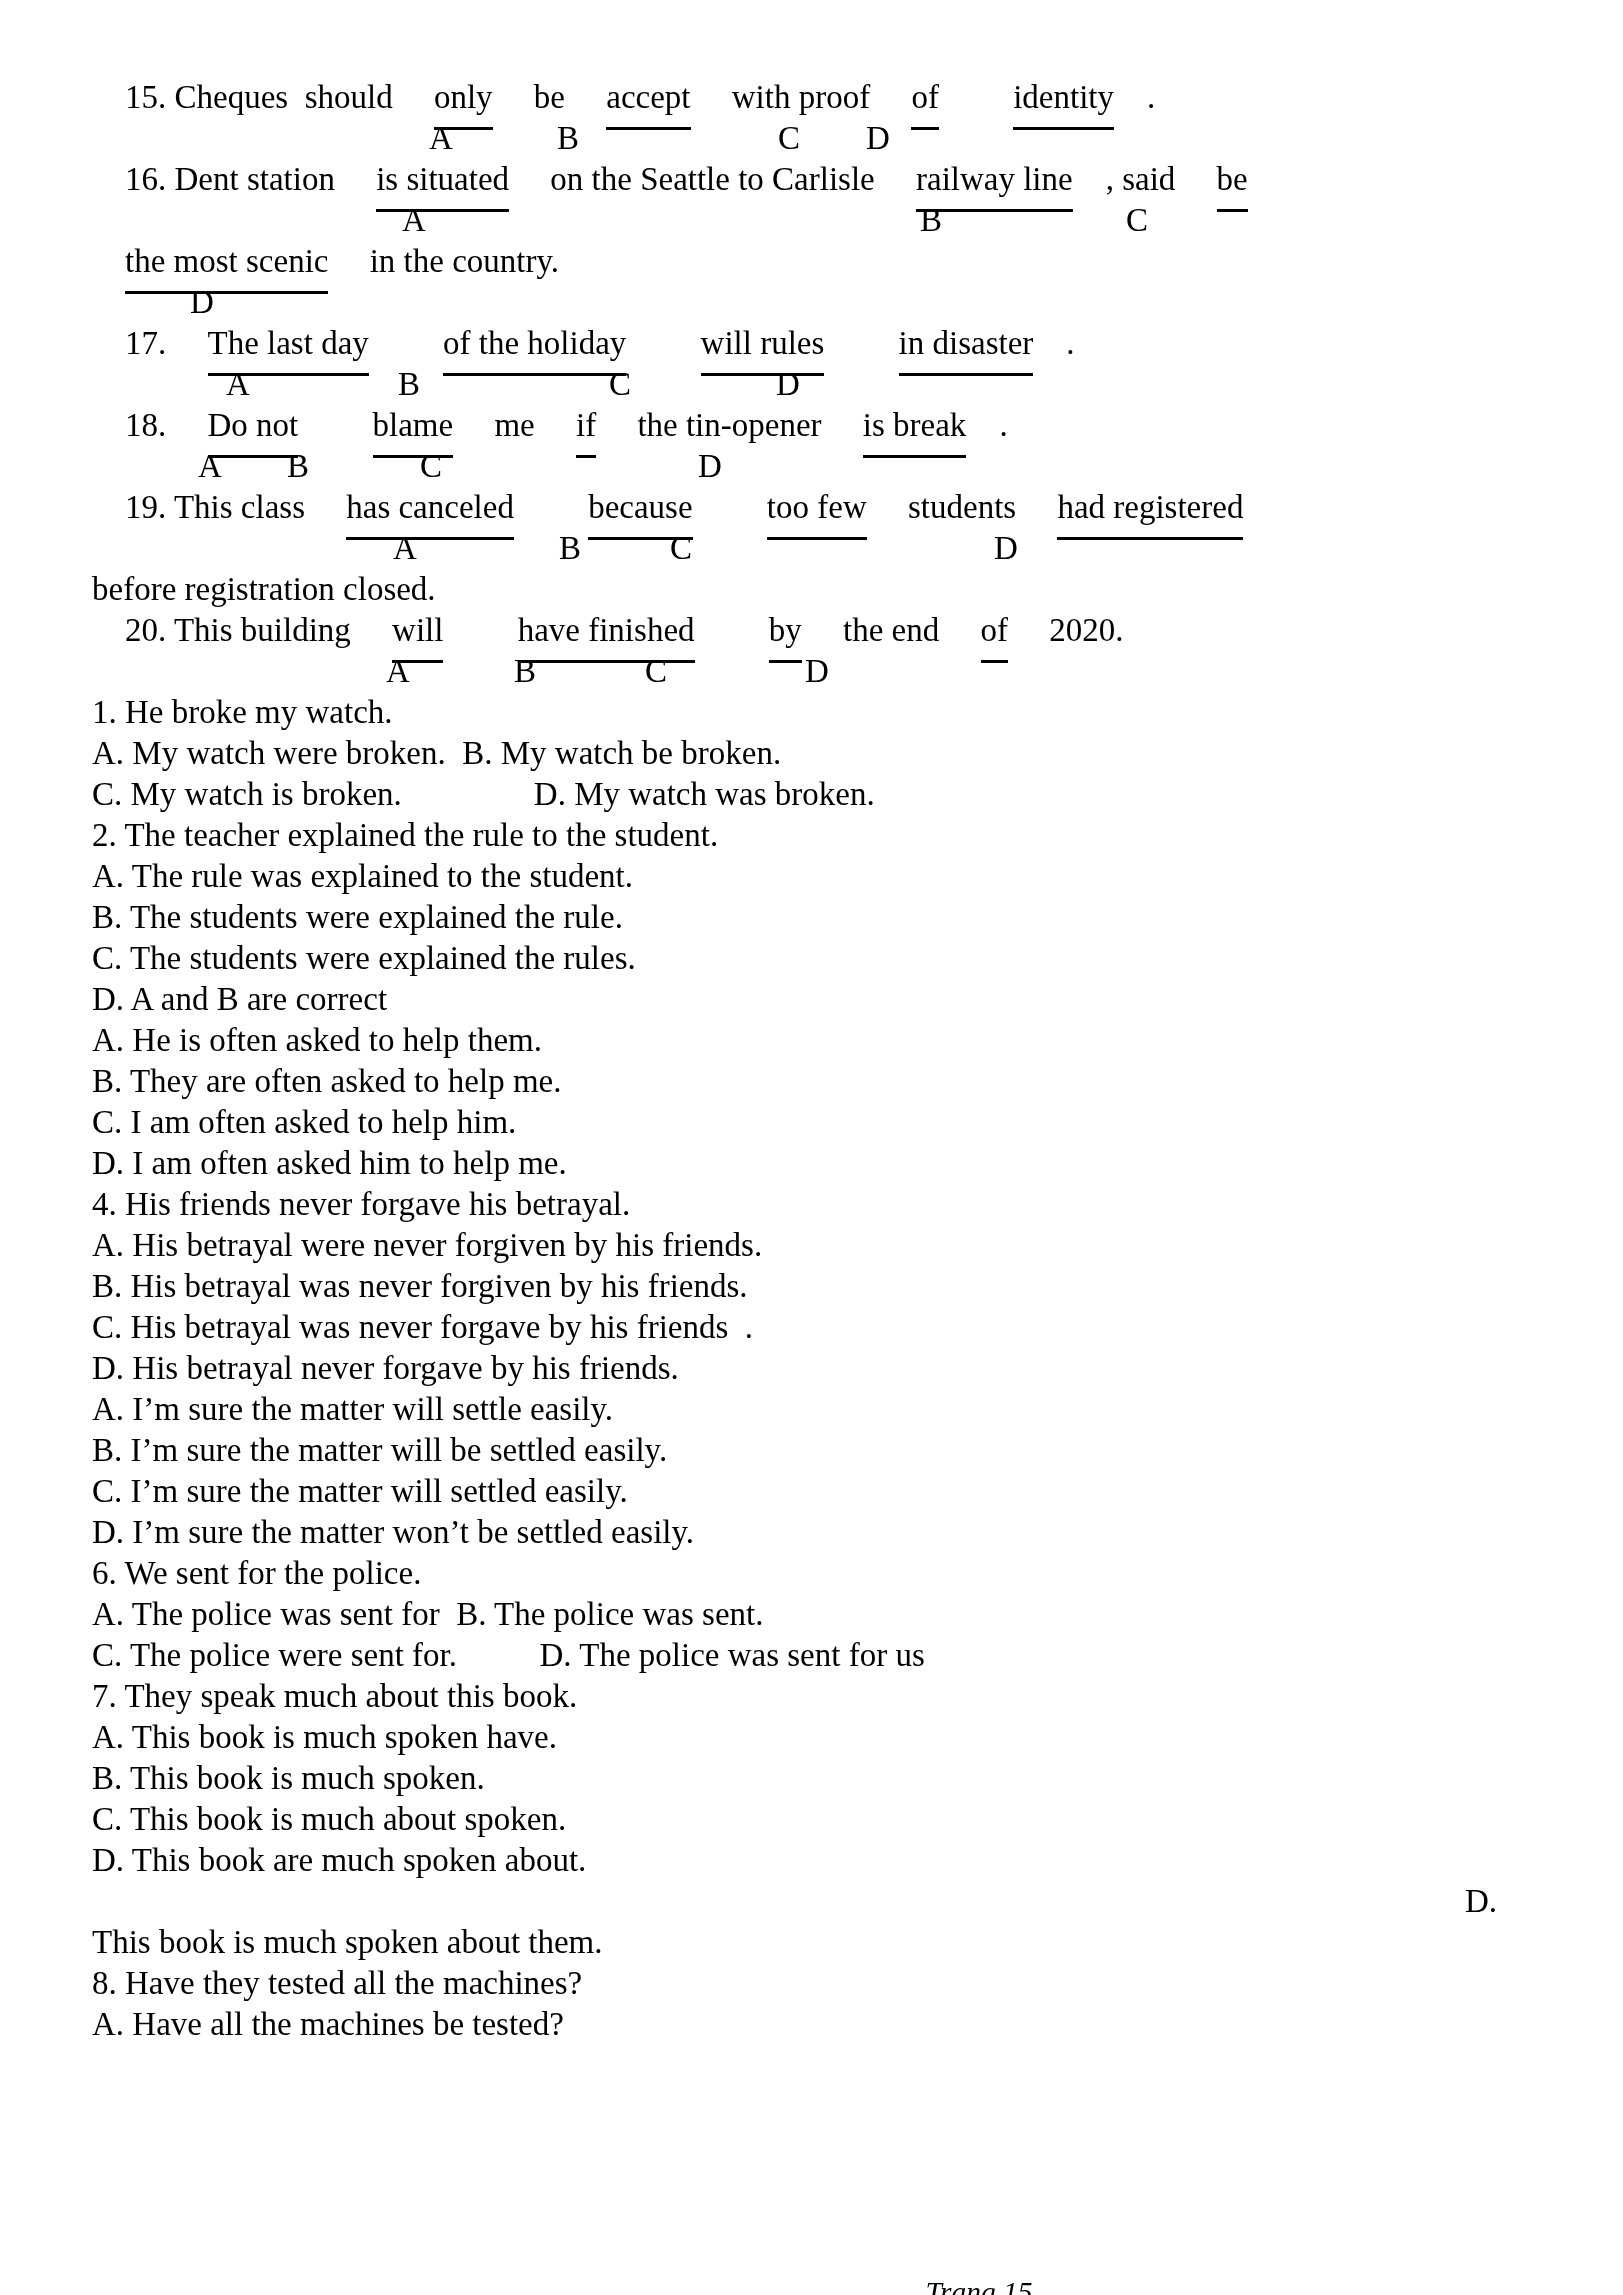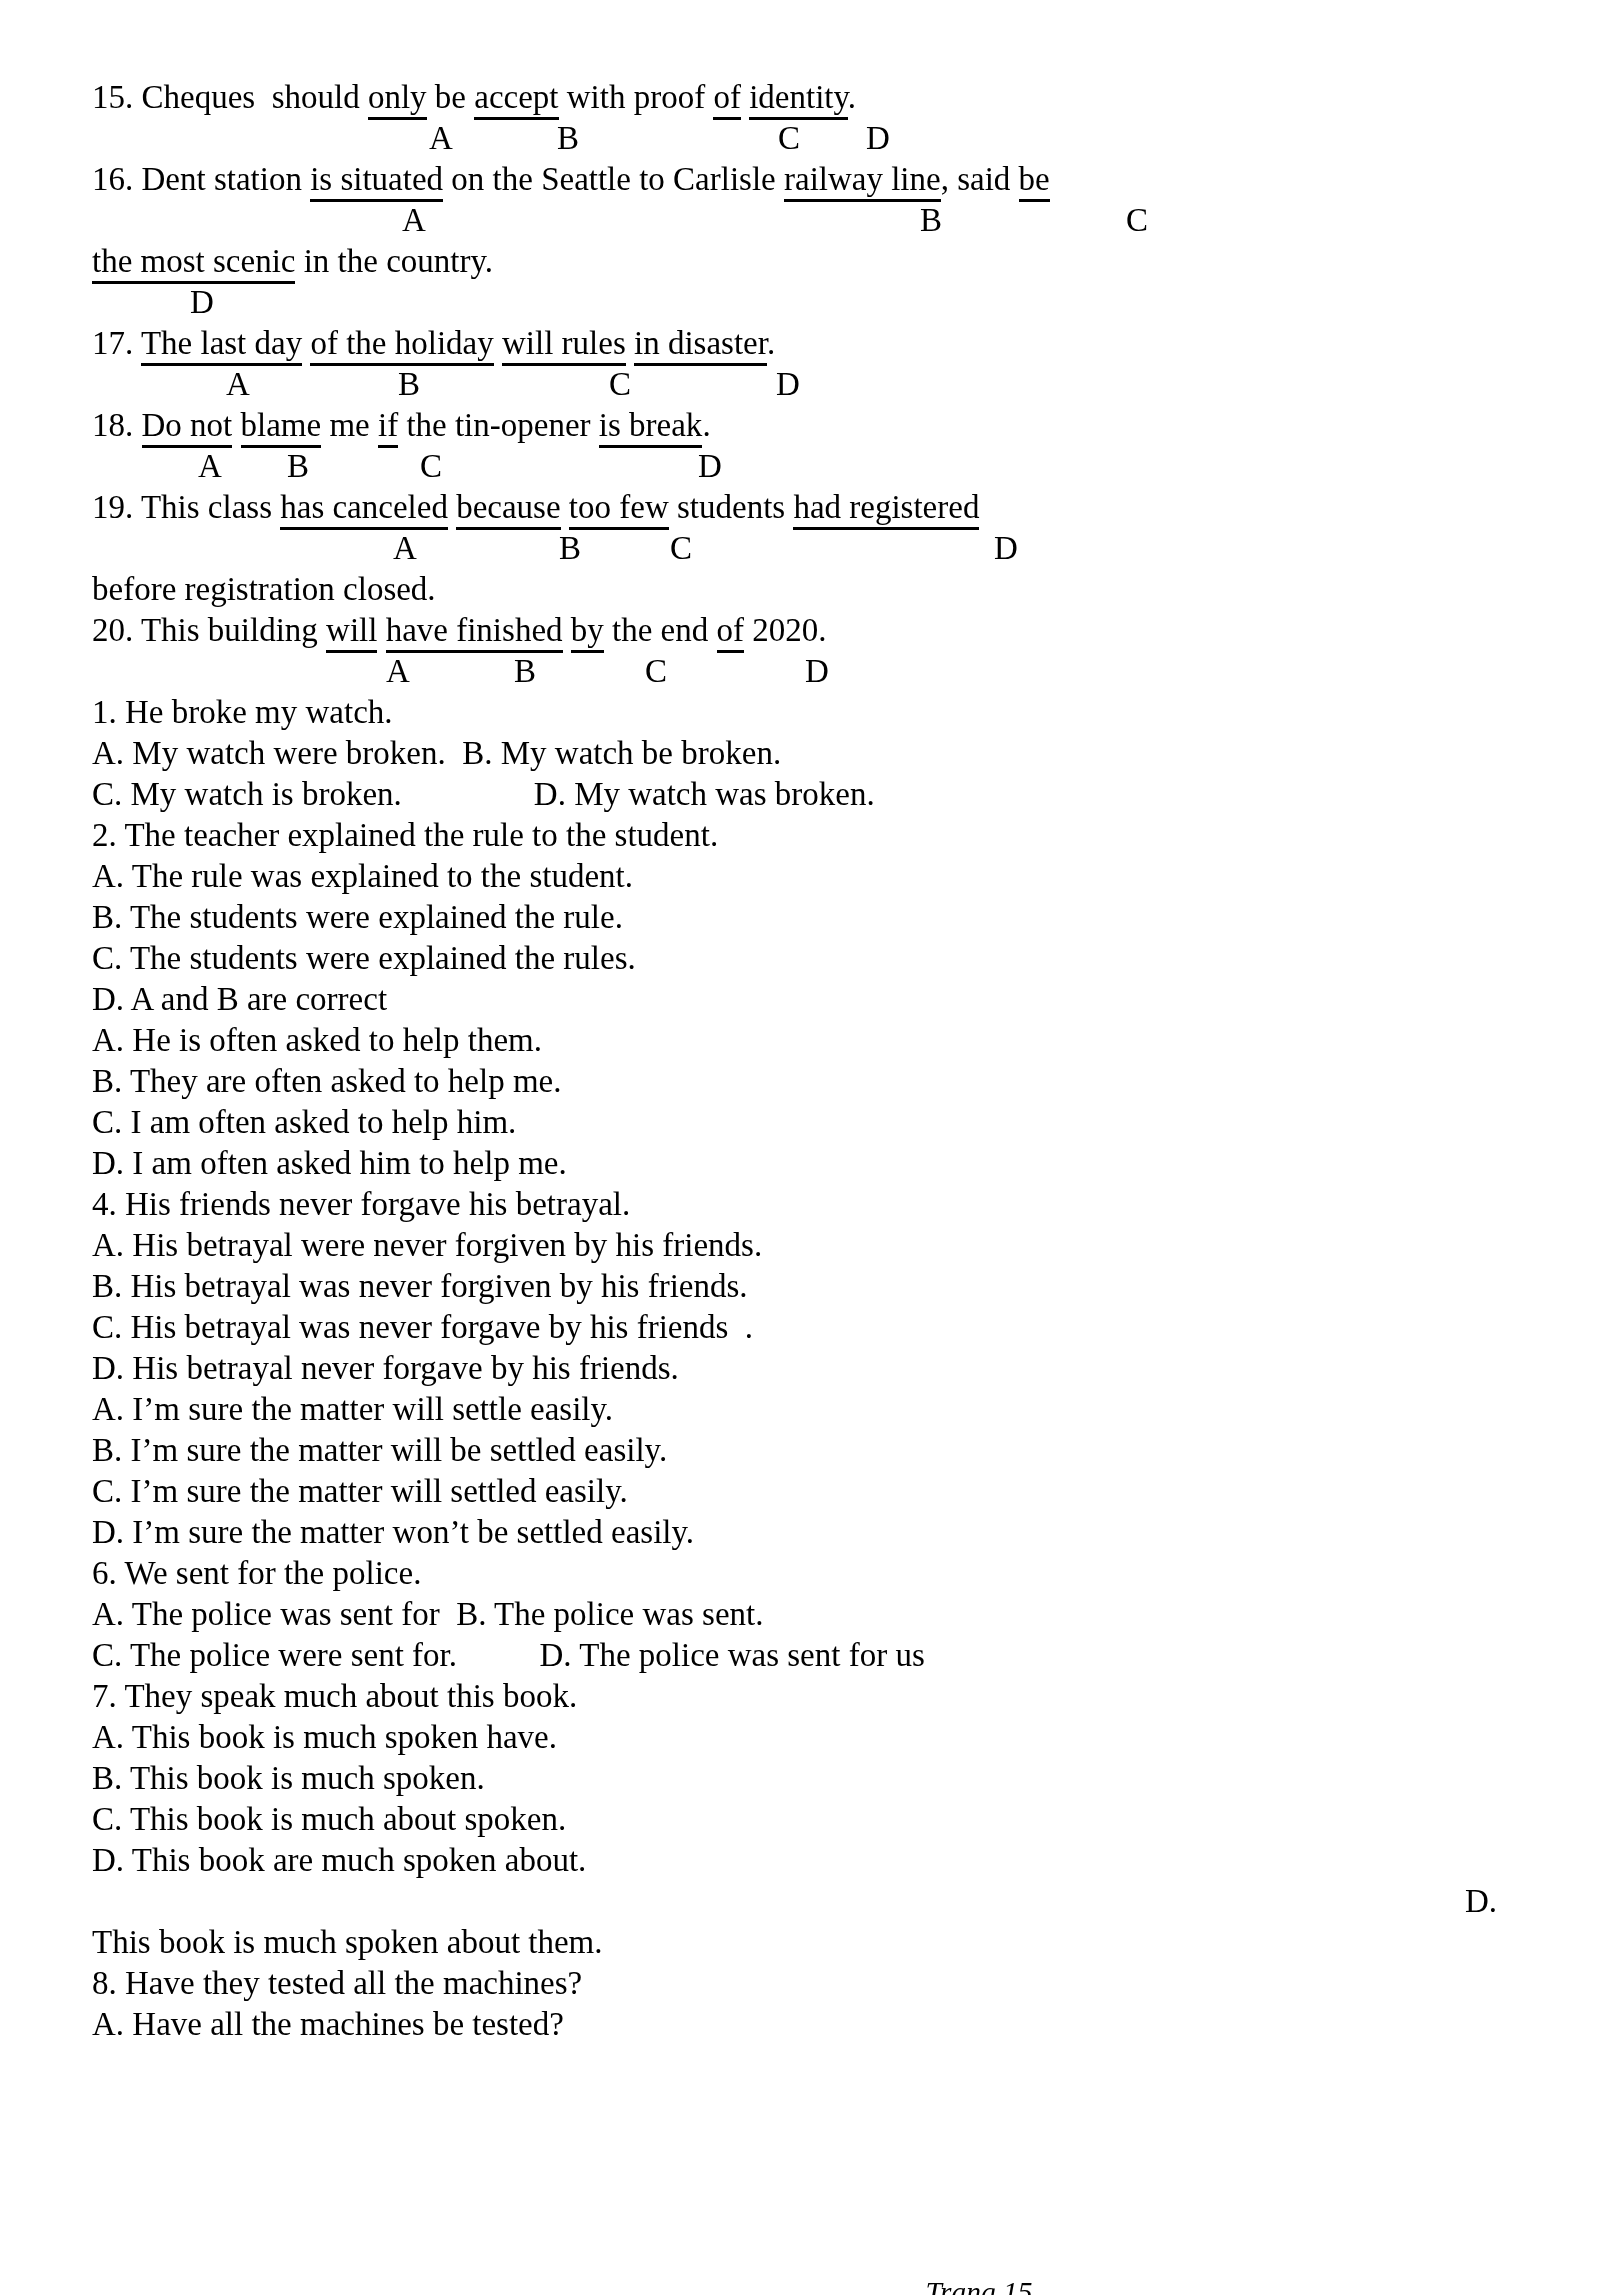--- a/index.html
+++ b/index.html
@@ -9,22 +9,22 @@
     font-family: "Liberation Serif", serif;
     position: relative; overflow: hidden;
   }
   .page { position: absolute; inset: 0; background: #ffffff; }
   .content {
     position: absolute; left: 92px; top: 77px; width: 1525px;
     font-size: 33px; line-height: 41px;
   }
   .row { position: relative; height: 41px; white-space: pre; }
   .row.heading { font-weight: bold; font-style: italic; }
-  .seg { white-space: pre; }
-  .seg.u { border-bottom: 3.3px solid #000; padding-bottom: 2px; }
+  .seg { white-space: pre; margin-left: 33px; }
+  .seg.u { border-bottom: 3.3px solid #000; padding-bottom: 12px; }
   .letter { position: absolute; top: 0; white-space: pre; }
   .footer {
     position: absolute; left: 896px; top: 2243px;
     font-size: 29.4px; font-style: italic; white-space: pre;
   }
 </style>
 </head>
 <body>
 
 <div class="page">

